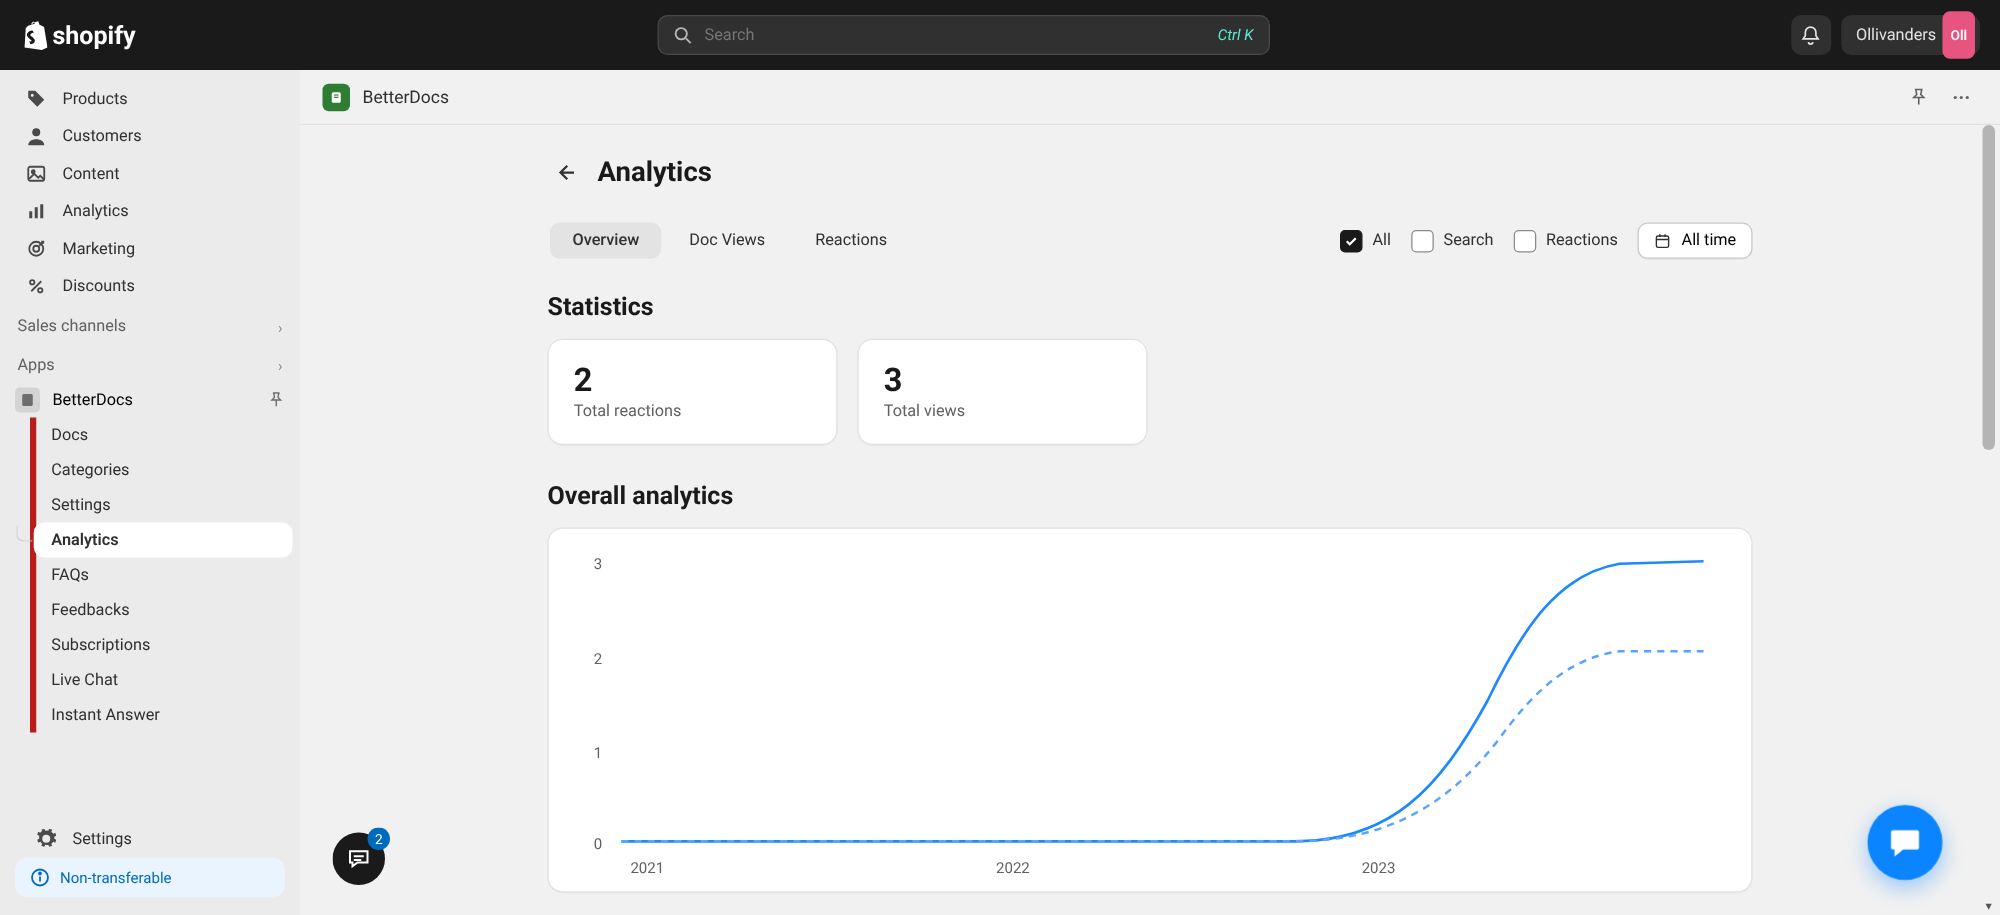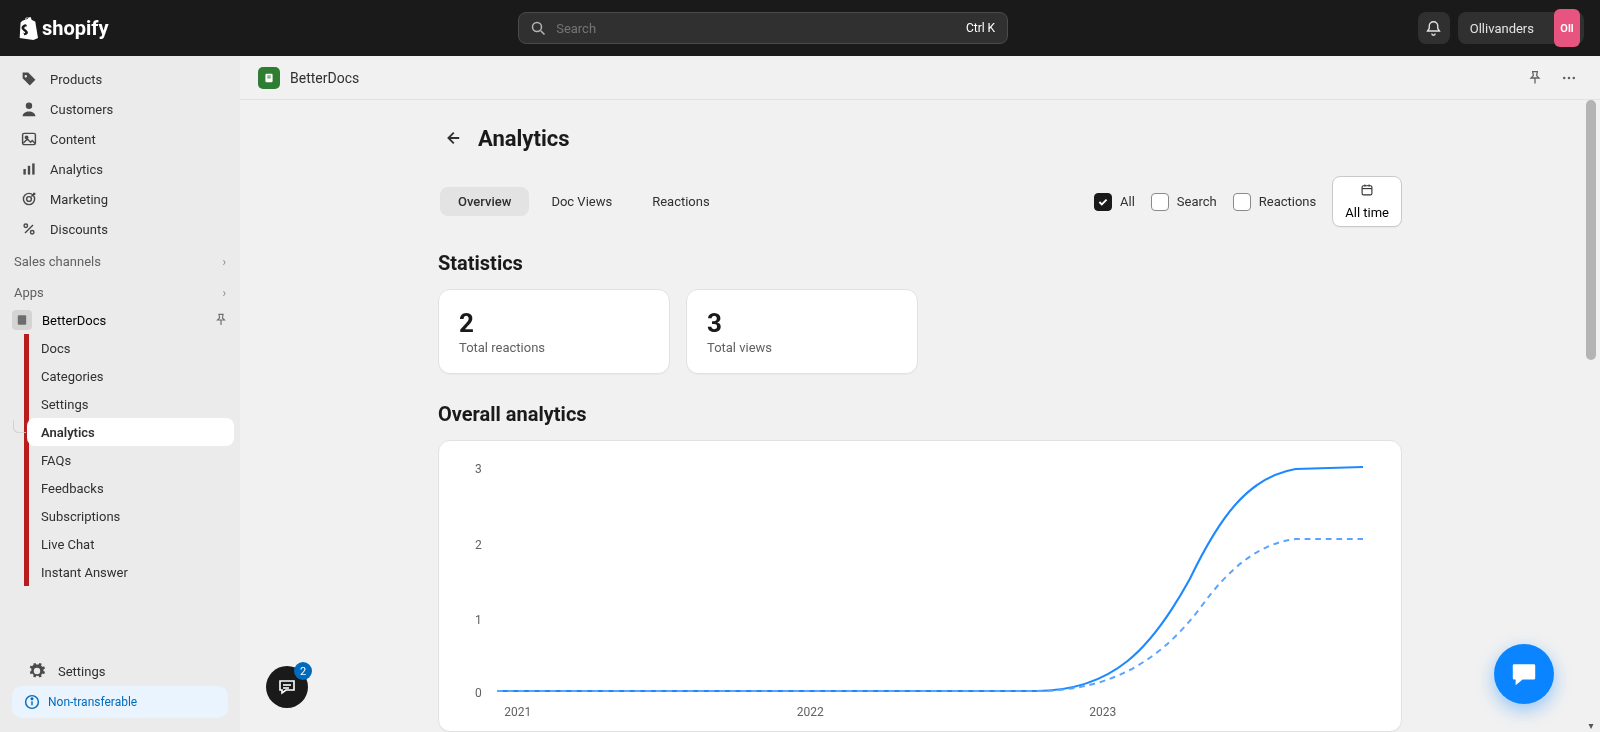--- a/index.html
+++ b/index.html
@@ -5,24 +5,24 @@
 * { box-sizing: border-box; margin: 0; padding: 0; font-family: -apple-system, BlinkMacSystemFont, "Segoe UI", Roboto, sans-serif; }
 body { width: 1600px; height: 732px; overflow: hidden; background: #f1f1f1; }
 
 
 .topbar { height: 56px; background: #1a1a1a; display: flex; align-items: center; padding: 0 16px; color: #e3e3e3; }
 .logo { display: flex; align-items: center; gap: 4px; font-weight: 700; font-size: 20px; color: #fff; }
 .logo svg { width: 22px; height: 24px; fill: #fff; }
 .search-wrap { margin-left: auto; margin-right: auto; width: 490px; }
 .search { background: #303030; border: 1px solid #4a4a4a; border-radius: 8px; height: 32px; display: flex; align-items: center; padding: 0 12px; color: #b5b5b5; gap: 10px; }
 .search input { flex: 1; background: transparent; border: none; outline: none; color: #e3e3e3; font-size: 13px; }
-.kbd { font-size: 12px; color: #ffffff; }
+.kbd { font-size: 12px; color: #5eead4; font-style: italic; }
 .top-right { display: flex; align-items: center; gap: 8px; }
 .icon-btn { width: 32px; height: 32px; border-radius: 8px; background: #303030; display: flex; align-items: center; justify-content: center; cursor: pointer; }
-.user-chip { background: #303030; border-radius: 8px; height: 32px; display: flex; align-items: center; padding: 0 4px 0 12px; gap: 20px; color: #e3e3e3; font-size: 13px; cursor: pointer; }
+.user-chip { background: #303030; border-radius: 8px; height: 32px; display: flex; align-items: center; padding: 0 4px 0 12px; gap: 5px; color: #e3e3e3; font-size: 13px; cursor: pointer; }
 .avatar { width: 26px; height: 38px; border-radius: 6px; background: #e75480; color: #fff; display: flex; align-items: center; justify-content: center; font-size: 11px; font-weight: 600; }
 
 
 .layout { display: flex; height: calc(100% - 56px); }
 
 
 .sidebar { width: 240px; background: #ebebeb; display: flex; flex-direction: column; padding-top: 8px; position: relative; }
 .nav-item { display: flex; align-items: center; gap: 12px; height: 30px; padding: 0 14px; font-size: 13px; color: #303030; cursor: pointer; border-radius: 8px; margin: 0 6px; }
 .nav-item .nicon { width: 18px; height: 18px; display:flex; align-items:center; justify-content:center; color: #4a4a4a; }
 .section-head { display:flex; align-items:center; justify-content:space-between; padding: 10px 14px 6px; font-size: 13px; color: #616161; cursor:pointer; }
@@ -57,21 +57,21 @@
 
 .toolbar { display:flex; align-items:center; justify-content:space-between; margin-bottom: 24px; }
 .tabs { display:flex; gap:4px; background: transparent; padding:2px; border-radius:8px; }
 .tab { padding: 7px 18px; font-size:13px; color:#303030; cursor:pointer; border-radius:8px; }
 .tab.active { background:#e3e3e3; font-weight:500; }
 
 .filters { display:flex; align-items:center; gap:16px;text-align:right; }
 .chk-wrap { display:flex; align-items:center; gap:8px; font-size:13px; color:#303030; cursor:pointer; }
 .chk { width:18px; height:18px; border:1px solid #8a8a8a; border-radius:4px; background:#fff; display:flex; align-items:center; justify-content:center; }
 .chk.checked { background:#1a1a1a; border-color:#1a1a1a; color:#fff; }
-.date-pill { display:flex; align-items:center; gap:8px; border:1px solid #c9c9c9; background:#fff; border-radius:8px; padding: 6px 12px; font-size:13px; cursor:pointer; box-shadow: 0 1px 0 rgba(0,0,0,0.04); flex-direction: column; }
+.date-pill { display:flex; align-items:center; gap:8px; border:1px solid #c9c9c9; background:#fff; border-radius:8px; padding: 6px 12px; font-size:13px; cursor:pointer; box-shadow: 0 1px 0 rgba(0,0,0,0.04); }
 
 h2.section { font-size:20px; font-weight:700; color:#1a1a1a; margin-bottom: 14px; }
 
 .stats-row { display:flex; gap:16px; margin-bottom: 28px; }
 .stat-card { width: 232px; background:#fff; border:1px solid #e1e1e1; border-radius:12px; padding: 18px 20px; box-shadow: 0 1px 0 rgba(0,0,0,0.03); }
 .stat-val { font-size:26px; font-weight:700; color:#1a1a1a; }
 .stat-lbl { font-size:13px; color:#616161; margin-top:2px; }
 
 .chart-card { background:#fff; border:1px solid #e1e1e1; border-radius:12px; padding: 18px 24px 12px; box-shadow: 0 1px 0 rgba(0,0,0,0.03); }
 .chart-area { position:relative; height: 260px; }

